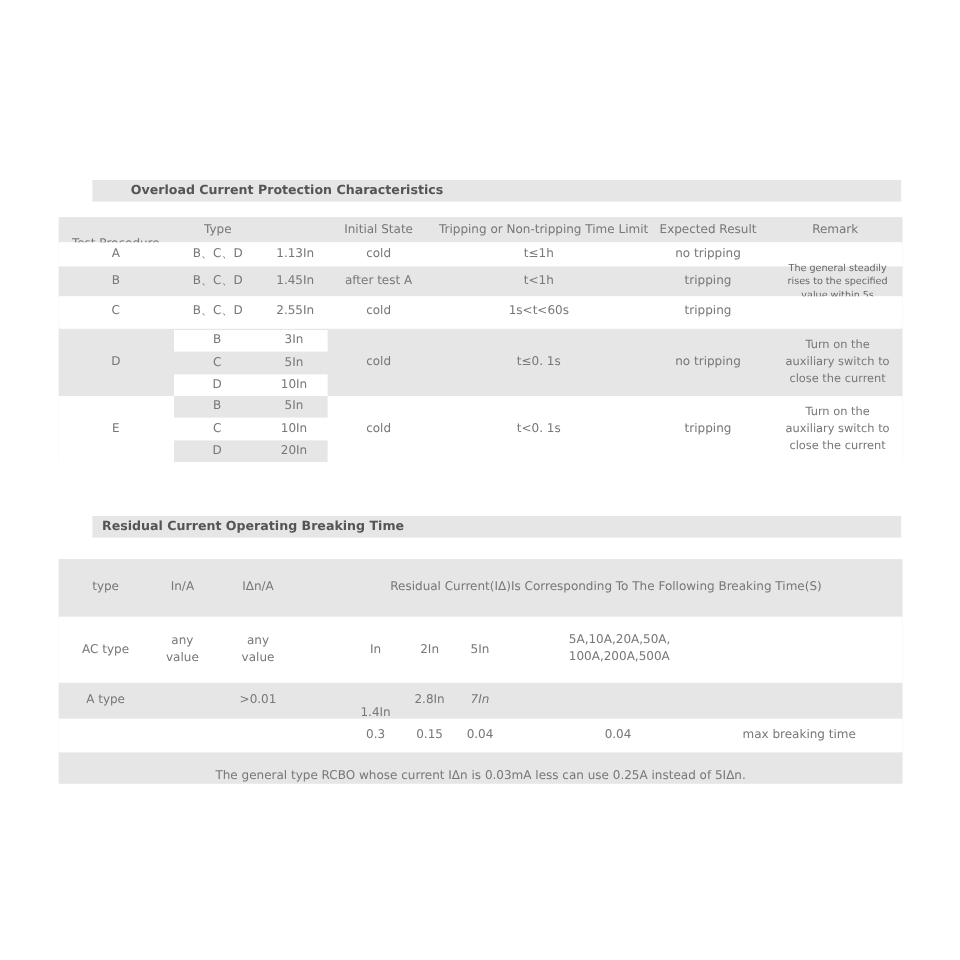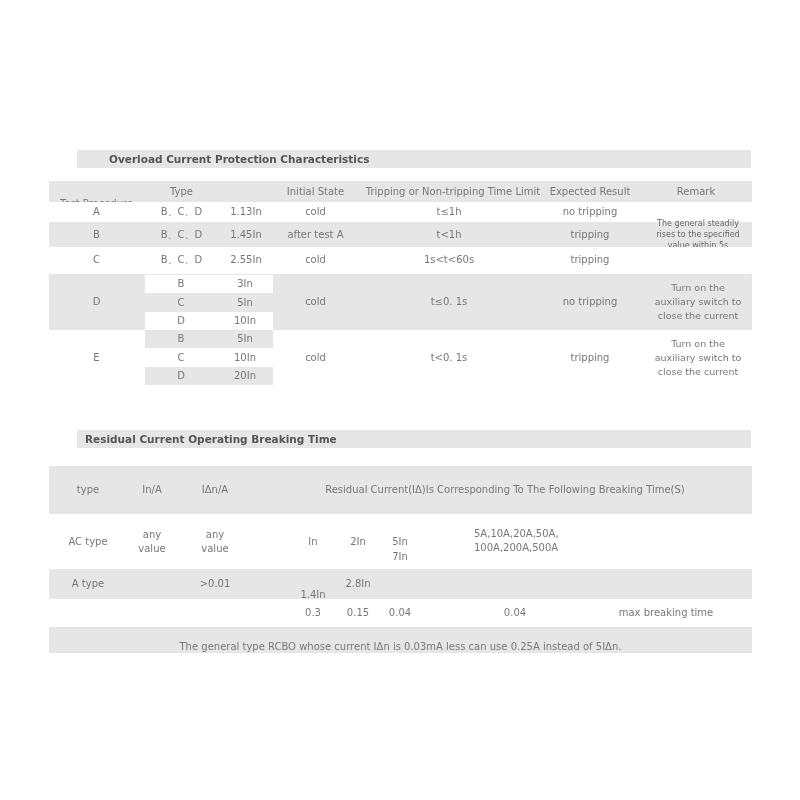--- a/index.html
+++ b/index.html
@@ -118,21 +118,21 @@
     <div>5A,10A,20A,50A,</div>
     <div>100A,200A,500A</div>
   </div>
 
   <div class="abs gray" style="left:49px; top:569px; width:703px; height:30px;"></div>
   <div class="cell" style="left:49px; top:569px; width:78px; height:30px;">A type</div>
   <div class="cell" style="left:127px; top:569px; width:50px; height:30px;"></div>
   <div class="cell" style="left:185px; top:569px; width:60px; height:30px;">&gt;0.01</div>
   <div class="cell" style="left:295px; top:580px; width:36px; height:30px;">1.4In</div>
   <div class="cell" style="left:340px; top:569px; width:36px; height:30px;">2.8In</div>
-  <div class="cell" style="left:382px; top:542px; width:36px; height:30px;">7In</div>
+  <div class="cell" style="left:382px; top:569px; width:36px; height:30px;font-style:italic;">7In</div>
 
   <div class="abs white" style="left:49px; top:599px; width:703px; height:28px;"></div>
   <div class="cell" style="left:295px; top:599px; width:36px; height:28px;">0.3</div>
   <div class="cell" style="left:340px; top:599px; width:36px; height:28px;">0.15</div>
   <div class="cell" style="left:382px; top:599px; width:36px; height:28px;">0.04</div>
   <div class="cell" style="left:490px; top:599px; width:50px; height:28px;">0.04</div>
   <div class="cell" style="left:610px; top:599px; width:112px; height:28px;">max breaking time</div>
 
   <div class="abs gray" style="left:49px; top:627px; width:703px; height:26px;"></div>
   <div class="cell" style="left:49px; top:627px; width:703px; height:40px;">The general type RCBO whose current IΔn is 0.03mA less can use 0.25A instead of 5IΔn.</div>

